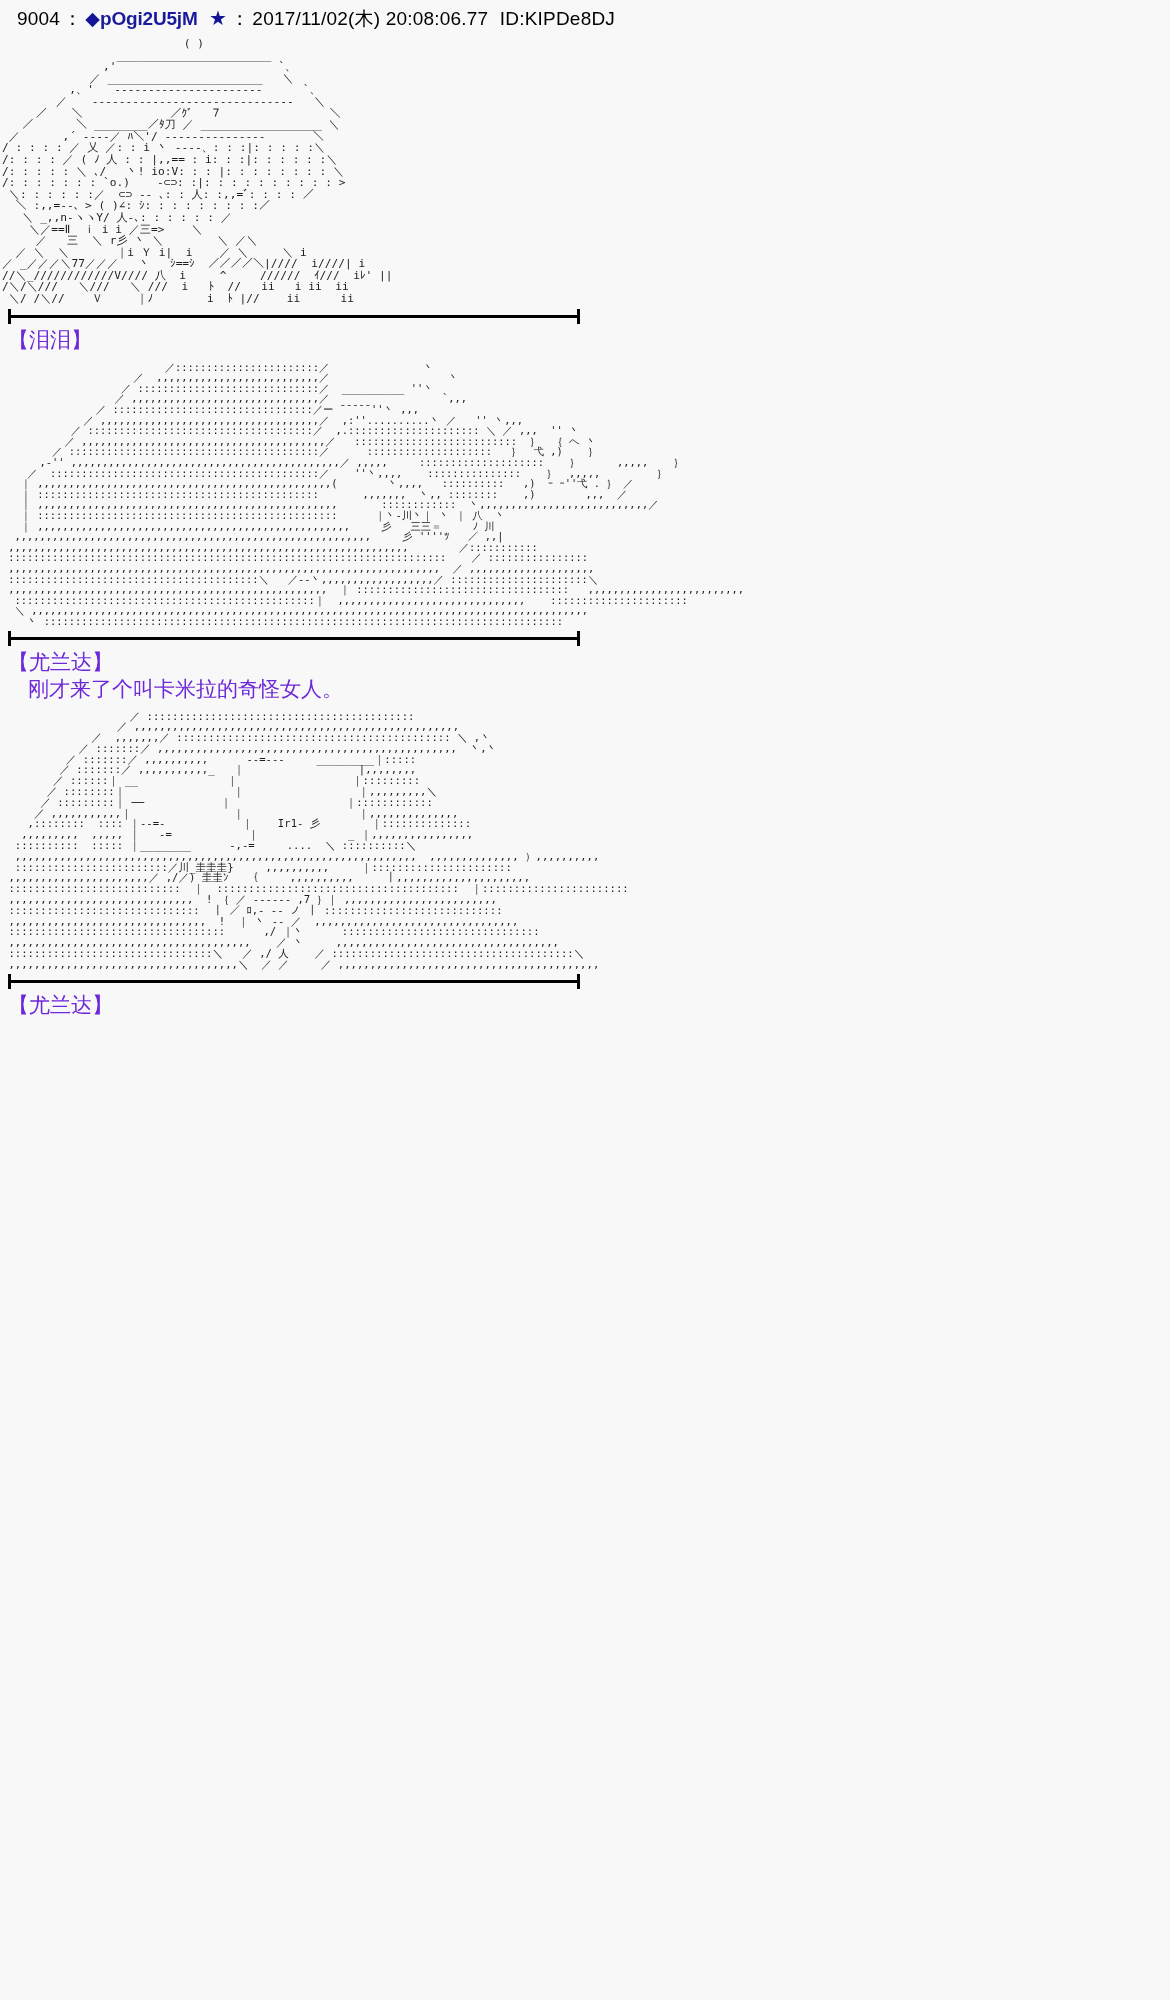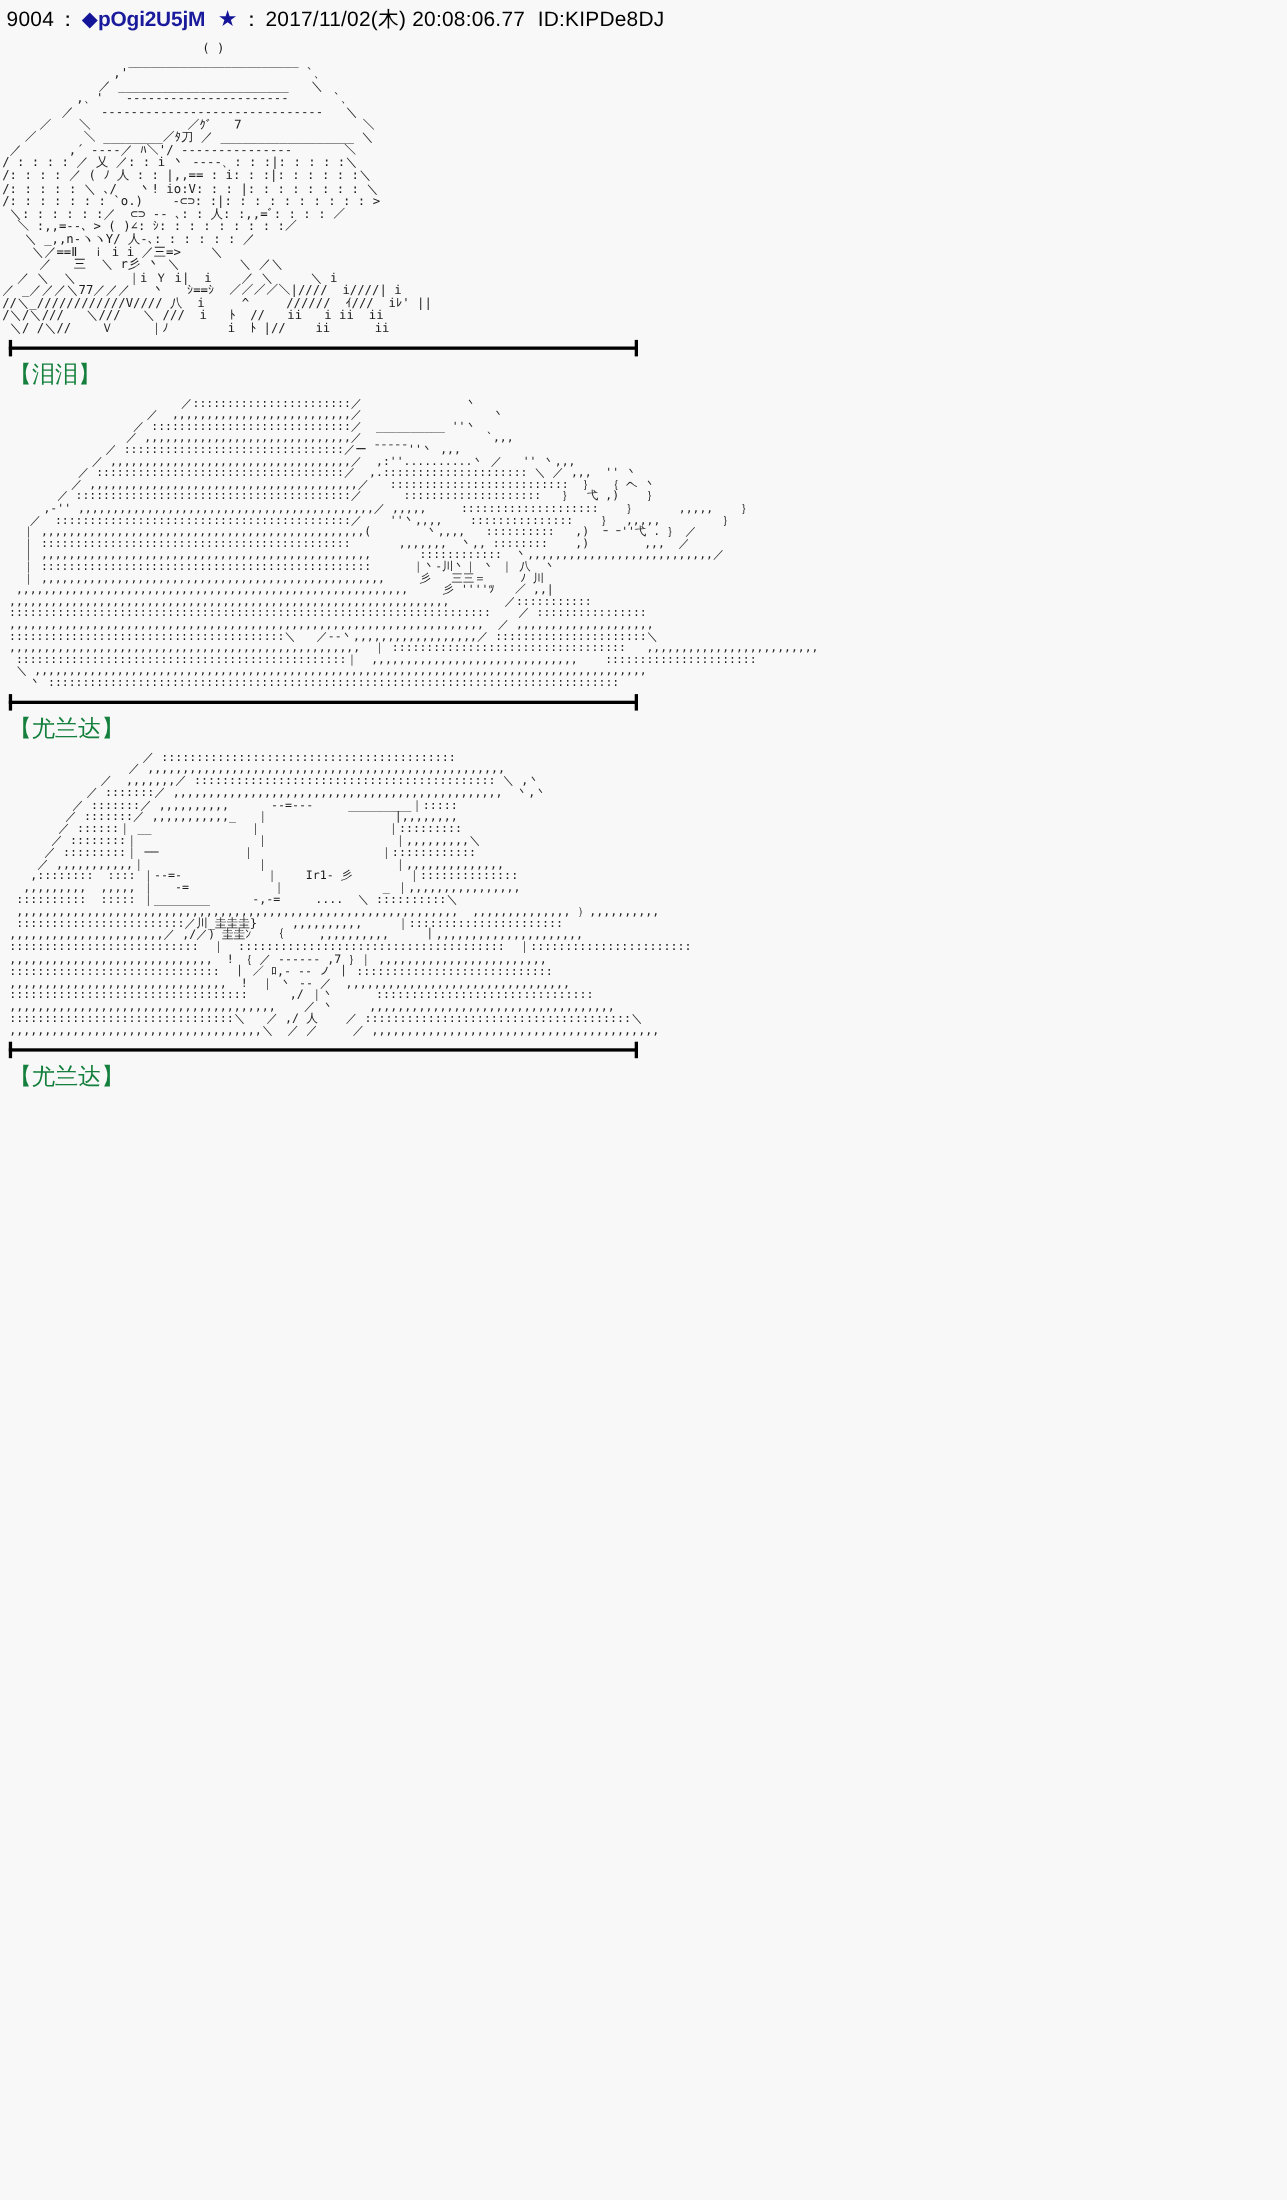--- a/index.html
+++ b/index.html
@@ -20,20 +20,21 @@
     overflow: hidden;
   }
   
   .post-header {
     font-size: 19px;
     line-height: 30px;
     white-space: nowrap;
     padding: 3px 0 2px 6px;
     color: #000;
     letter-spacing: 0.2px;
+    margin-left: 11px;
   }
   .post-header .num { color: #000; }
   .post-header .sep { color: #000; padding: 0 3px; }
   .post-header .trip {
     color: #1a1a9c;
     font-weight: 600;
     letter-spacing: -0.2px;
   }
   .post-header .diamond { color: #141499; font-size: 19px; }
   .post-header .star { color: #141499; font-size: 20px; }
@@ -78,21 +79,21 @@
     background: #000;
   }
   .rule .tick-l { left: 8px; }
   .rule .tick-r { left: 577px; }
 
   
   .dialogue {
     font-family: "DejaVu Sans", "Liberation Sans", sans-serif;
     font-size: 21px;
     line-height: 27px;
-    color: #15803d;
+    color: #6d28d9;
     padding: 2px 0 6px 8px;
     white-space: pre;
     font-weight: 500;
   }
   .dialogue .speaker { display: block; }
   .dialogue .line { display: block; padding-left: 20px; }
   .tail-clip { max-height: 40px; overflow: hidden; }
 </style>
 </head>
 <body>
@@ -151,21 +152,21 @@
  ::::::::::::::::::::::::::::::::::::::::＼   ／‐-丶,,,,,,,,,,,,,,,,,,／ ::::::::::::::::::::::＼
  ,,,,,,,,,,,,,,,,,,,,,,,,,,,,,,,,,,,,,,,,,,,,,,,,,,,  ｜ ::::::::::::::::::::::::::::::::::   ,,,,,,,,,,,,,,,,,,,,,,,,,
   ::::::::::::::::::::::::::::::::::::::::::::::::｜  ,,,,,,,,,,,,,,,,,,,,,,,,,,,,,,    ::::::::::::::::::::::
   ＼ ,,,,,,,,,,,,,,,,,,,,,,,,,,,,,,,,,,,,,,,,,,,,,,,,,,,,,,,,,,,,,,,,,,,,,,,,,,,,,,,,,,,,,,,,,
     丶 :::::::::::::::::::::::::::::::::::::::::::::::::::::::::::::::::::::::::::::::::::</pre>
     <div class="rule">
       <div class="tick-l"></div>
       <div class="bar"></div>
       <div class="tick-r"></div>
     </div>
-    <div class="dialogue"><span class="speaker">【尤兰达】</span></div>
+    <div class="dialogue"><span class="speaker">【尤兰达】</span><span class="line">刚才来了个叫卡米拉的奇怪女人。</span></div>
     <pre class="aa art3">                    ／ ::::::::::::::::::::::::::::::::::::::::::
                   ／ ,,,,,,,,,,,,,,,,,,,,,,,,,,,,,,,,,,,,,,,,,,,,,,,,,,,
               ／  ,,,,,,,／ ::::::::::::::::::::::::::::::::::::::::::: ＼ ,丶
             ／ :::::::／ ,,,,,,,,,,,,,,,,,,,,,,,,,,,,,,,,,,,,,,,,,,,,,,,  丶,丶
           ／ :::::::／ ,,,,,,,,,,      ‐-=‐‐‐     _________｜:::::
          ／ :::::::／ ,,,,,,,,,,,_   ｜                  |,,,,,,,,
         ／ ::::::｜ __              ｜                  ｜:::::::::
        ／ ::::::::｜                 ｜                  ｜,,,,,,,,,＼
       ／ :::::::::｜ ──            ｜                  ｜::::::::::::
      ／ ,,,,,,,,,,,｜                ｜                  ｜,,,,,,,,,,,,,,

